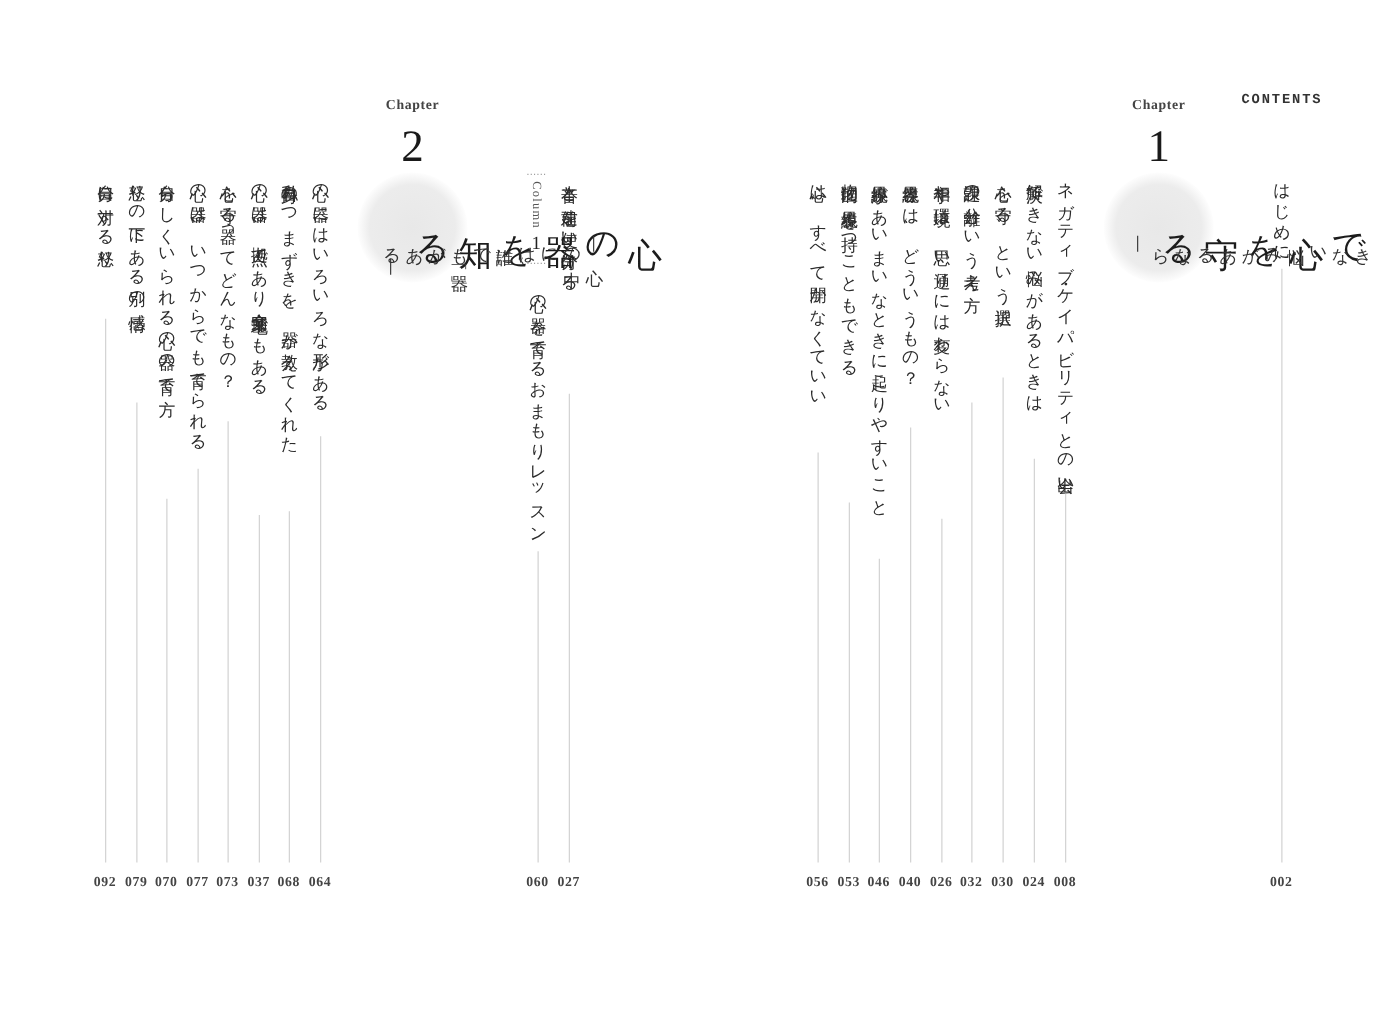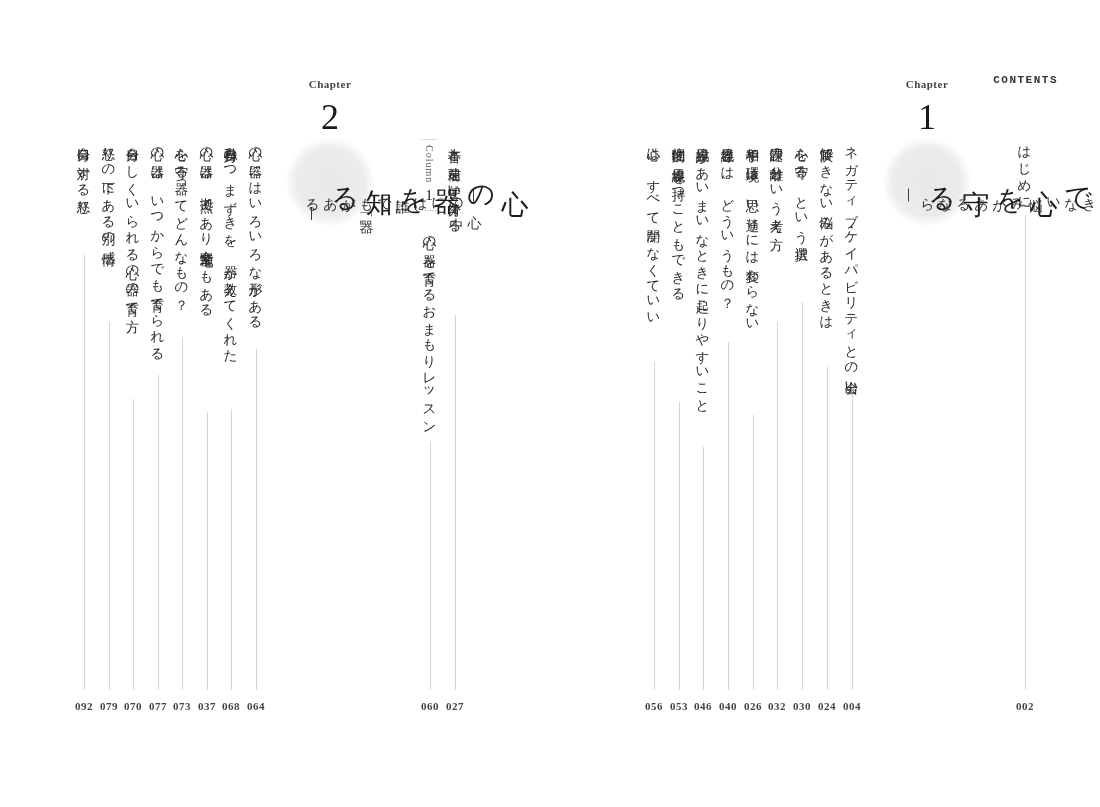--- a/index.html
+++ b/index.html
@@ -46,21 +46,21 @@
   <div class="circle"></div>
   <div class="label">Chapter</div>
   <div class="num">1</div>
   <div class="maintitle">ネガティブ・ケイパビリティで心を守る</div>
   <div class="subtitle">—解決できない悩みがあるなら—</div>
 </div>
 
 <div class="entry" style="left:840px;">
   <span class="title">ネガティブ・ケイパビリティとの出会い</span>
   <div class="rule" style="top:258px;"></div>
-  <span class="page">004</span>
+  <span class="page">008</span>
 </div>
 <div class="entry" style="left:815px;">
   <span class="title">解決できない悩みがあるときは</span>
   <div class="rule" style="top:230px;"></div>
   <span class="page">024</span>
 </div>
 <div class="entry" style="left:790px;">
   <span class="title">心を守る、という選択</span>
   <div class="rule" style="top:165px;"></div>
   <span class="page">030</span>

